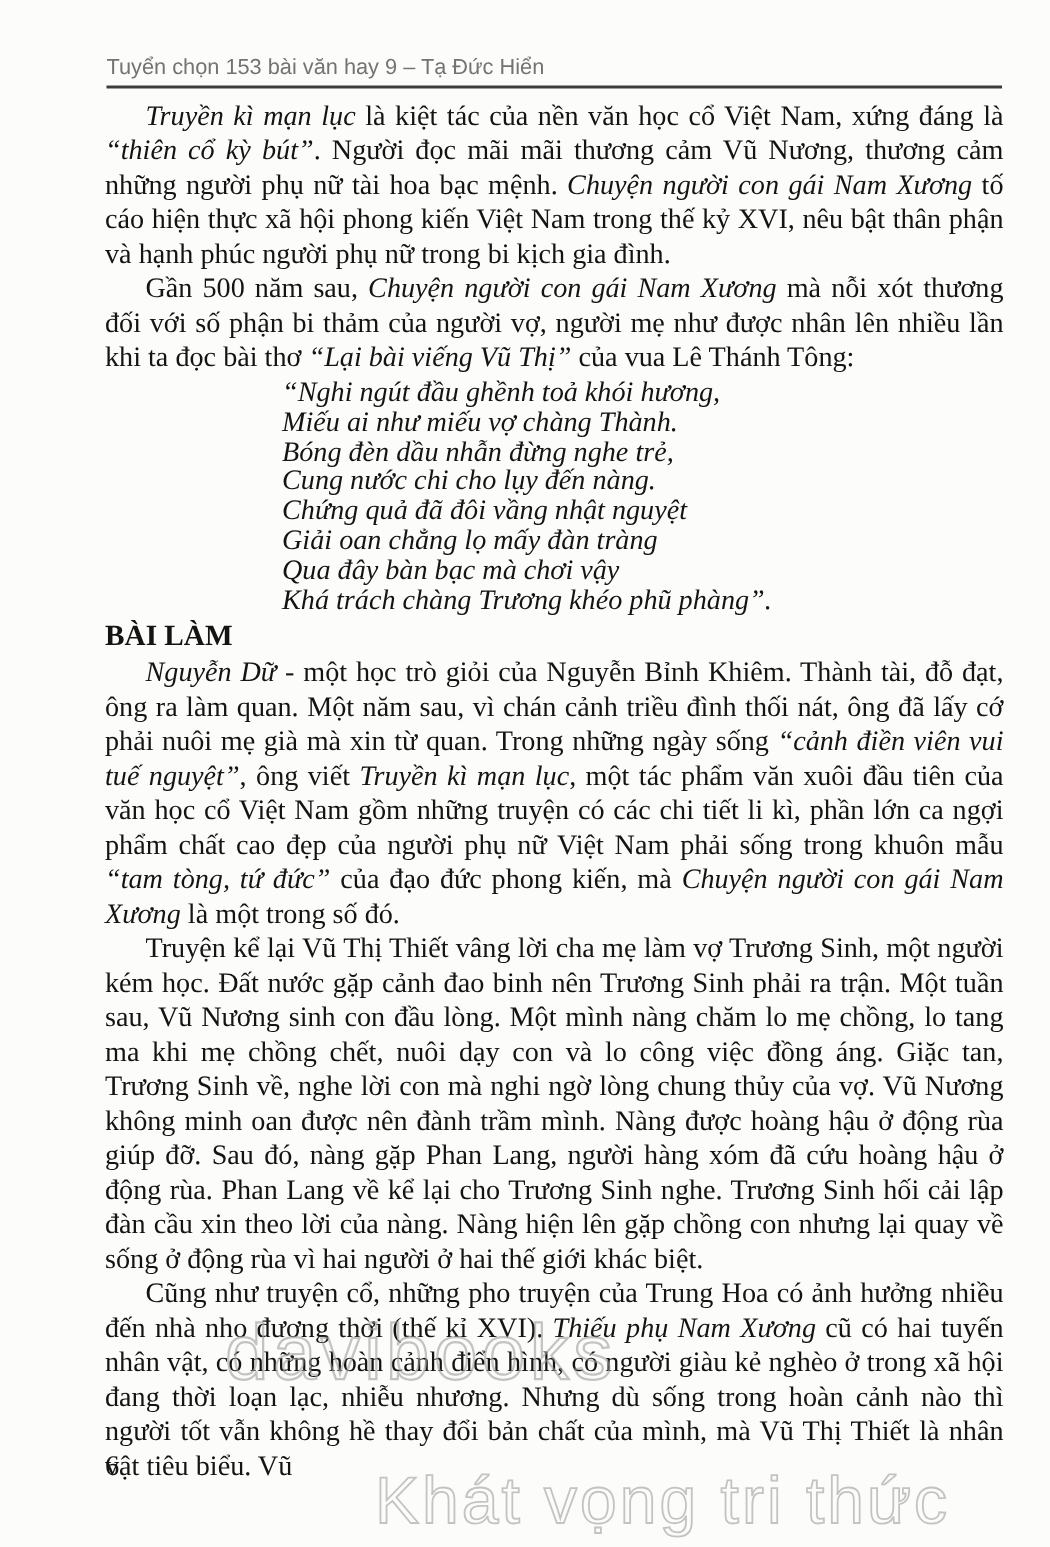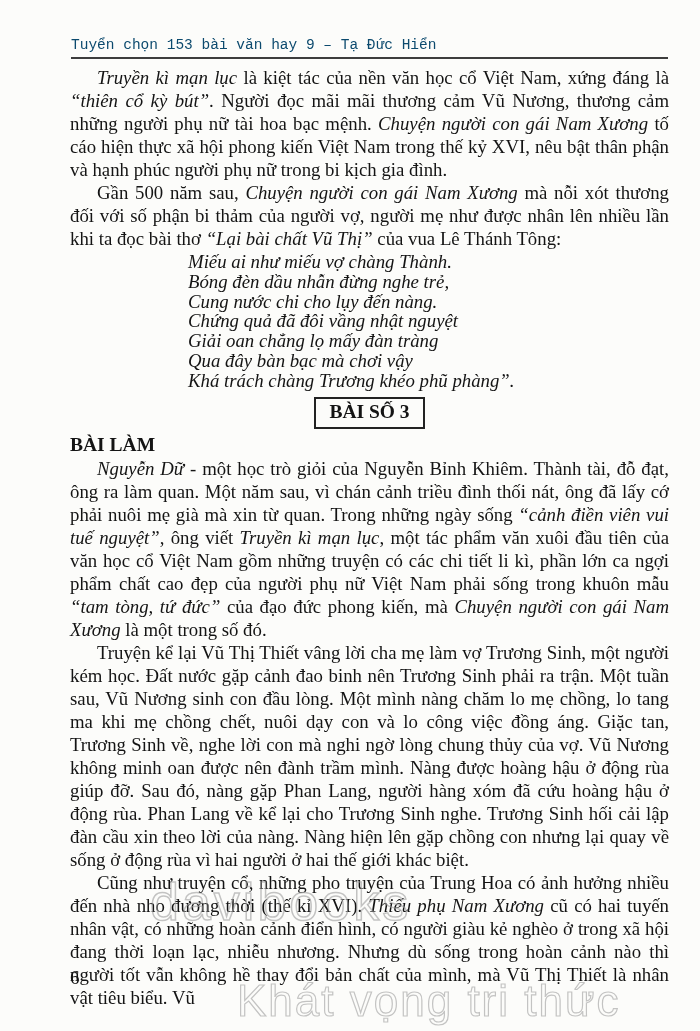--- a/index.html
+++ b/index.html
@@ -9,23 +9,23 @@
     font-family: "Liberation Serif", serif;
     color: #141414;
     position: relative;
     overflow: hidden;
   }
   .page { position: absolute; inset: 0; }
 
   .header {
     position: absolute;
     left: 71px; top: 37px; width: 597px;
-    font-family: Liberation Mono, monospace;
+    font-family: Liberation Sans, sans-serif;
     font-size: 14.5px;
-    color: #0c4a6e;
+    color: #737373;
     padding-bottom: 4px;
     border-bottom: 2px solid #3d3d3d;
   }
 
   .body-text {
     position: absolute;
     left: 70px; top: 66px; width: 599px;
     font-size: 18.8px;
     line-height: 23px;
     text-align: justify;
@@ -73,48 +73,46 @@
     position: absolute;
     font-family: "Liberation Sans", sans-serif;
     color: transparent;
     -webkit-text-stroke: 1.5px #9e9e9e;
     opacity: 0.6;
     pointer-events: none;
     white-space: nowrap;
     z-index: 5;
   }
   .wm1 { left: 150px; top: 872px; font-size: 52px; letter-spacing: 3px; }
-  .wm2 { left: 237px; top: 976px; font-size: 44px; letter-spacing: 2px; -webkit-text-stroke-width: 1.2px; }
+  .wm2 { left: 250px; top: 976px; font-size: 44px; letter-spacing: 2px; -webkit-text-stroke-width: 1.2px; }
 </style>
 </head>
 <body>
 
 <div class="page">
 
   <div class="header">
     <span>Tuyển chọn 153 bài văn hay 9 – Tạ Đức Hiển</span>
   </div>
 
   <div class="body-text">
     <p><span class="run-i">Truyền kì mạn lục</span><span> là kiệt tác của nền văn học cổ Việt Nam, xứng đáng là </span><span class="run-i">“thiên cổ kỳ bút”</span><span>. Người đọc mãi mãi thương cảm Vũ Nương, thương cảm những người phụ nữ tài hoa bạc mệnh. </span><span class="run-i">Chuyện người con gái Nam Xương</span><span> tố cáo hiện thực xã hội phong kiến Việt Nam trong thế kỷ XVI, nêu bật thân phận và hạnh phúc người phụ nữ trong bi kịch gia đình.</span></p>
-    <p><span>Gần 500 năm sau, </span><span class="run-i">Chuyện người con gái Nam Xương</span><span> mà nỗi xót thương đối với số phận bi thảm của người vợ, người mẹ như được nhân lên nhiều lần khi ta đọc bài thơ </span><span class="run-i">“Lại bài chất Vũ Thị”</span><span> của vua Lê Thánh Tông:</span></p>
+    <p><span>Gần 500 năm sau, </span><span class="run-i">Chuyện người con gái Nam Xương</span><span> mà nỗi xót thương đối với số phận bi thảm của người vợ, người mẹ như được nhân lên nhiều lần khi ta đọc bài thơ </span><span class="run-i">“Lại bài viếng Vũ Thị”</span><span> của vua Lê Thánh Tông:</span></p>
 
     <div class="poem">
+        <div class="poem-line">“Nghi ngút đầu ghềnh toả khói hương,</div>
         <div class="poem-line">Miếu ai như miếu vợ chàng Thành.</div>
         <div class="poem-line">Bóng đèn dầu nhẫn đừng nghe trẻ,</div>
         <div class="poem-line">Cung nước chi cho lụy đến nàng.</div>
         <div class="poem-line">Chứng quả đã đôi vầng nhật nguyệt</div>
         <div class="poem-line">Giải oan chẳng lọ mấy đàn tràng</div>
         <div class="poem-line">Qua đây bàn bạc mà chơi vậy</div>
         <div class="poem-line">Khá trách chàng Trương khéo phũ phàng”.</div>
       </div>
 
-    <div class="box-row">
-      <span class="num-box">BÀI SỐ 3</span>
-    </div>
 
 
     <div class="bailam">BÀI LÀM</div>
 
     <p><span class="run-i">Nguyễn Dữ</span><span> - một học trò giỏi của Nguyễn Bỉnh Khiêm. Thành tài, đỗ đạt, ông ra làm quan. Một năm sau, vì chán cảnh triều đình thối nát, ông đã lấy cớ phải nuôi mẹ già mà xin từ quan. Trong những ngày sống </span><span class="run-i">“cảnh điền viên vui tuế nguyệt”</span><span>, ông viết </span><span class="run-i">Truyền kì mạn lục</span><span>, một tác phẩm văn xuôi đầu tiên của văn học cổ Việt Nam gồm những truyện có các chi tiết li kì, phần lớn ca ngợi phẩm chất cao đẹp của người phụ nữ Việt Nam phải sống trong khuôn mẫu </span><span class="run-i">“tam tòng, tứ đức”</span><span> của đạo đức phong kiến, mà </span><span class="run-i">Chuyện người con gái Nam Xương</span><span> là một trong số đó.</span></p>
     <p><span>Truyện kể lại Vũ Thị Thiết vâng lời cha mẹ làm vợ Trương Sinh, một người kém học. Đất nước gặp cảnh đao binh nên Trương Sinh phải ra trận. Một tuần sau, Vũ Nương sinh con đầu lòng. Một mình nàng chăm lo mẹ chồng, lo tang ma khi mẹ chồng chết, nuôi dạy con và lo công việc đồng áng. Giặc tan, Trương Sinh về, nghe lời con mà nghi ngờ lòng chung thủy của vợ. Vũ Nương không minh oan được nên đành trầm mình. Nàng được hoàng hậu ở động rùa giúp đỡ. Sau đó, nàng gặp Phan Lang, người hàng xóm đã cứu hoàng hậu ở động rùa. Phan Lang về kể lại cho Trương Sinh nghe. Trương Sinh hối cải lập đàn cầu xin theo lời của nàng. Nàng hiện lên gặp chồng con nhưng lại quay về sống ở động rùa vì hai người ở hai thế giới khác biệt.</span></p>
     <p><span>Cũng như truyện cổ, những pho truyện của Trung Hoa có ảnh hưởng nhiều đến nhà nho đương thời (thế kỉ XVI). </span><span class="run-i">Thiếu phụ Nam Xương</span><span> cũ có hai tuyến nhân vật, có những hoàn cảnh điển hình, có người giàu kẻ nghèo ở trong xã hội đang thời loạn lạc, nhiễu nhương. Nhưng dù sống trong hoàn cảnh nào thì người tốt vẫn không hề thay đổi bản chất của mình, mà Vũ Thị Thiết là nhân vật tiêu biểu. Vũ</span></p>
   </div>
 
   <div class="pagenum">6</div>

